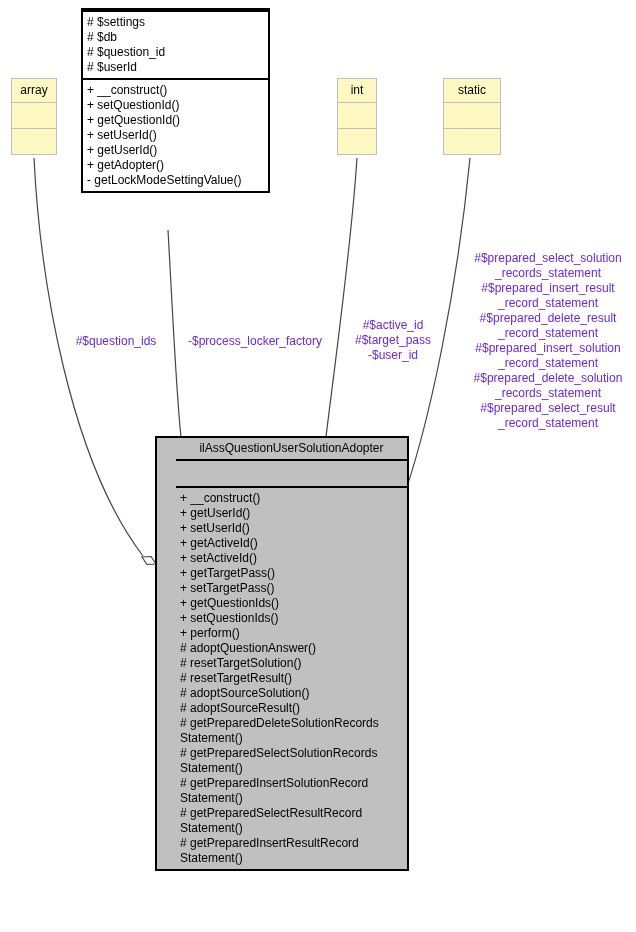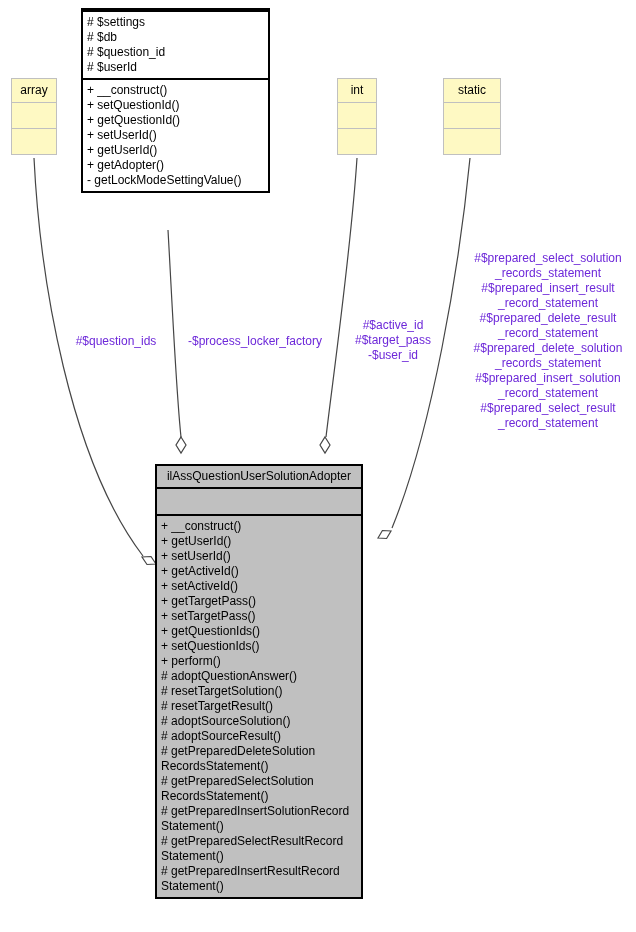--- a/index.html
+++ b/index.html
@@ -78,21 +78,21 @@
     <div class="m-line soft-break">+ ​_​_construct()</div>
         <div class="m-line soft-break">+ set​Question​Id()</div>
         <div class="m-line soft-break">+ get​Question​Id()</div>
         <div class="m-line soft-break">+ set​User​Id()</div>
         <div class="m-line soft-break">+ get​User​Id()</div>
         <div class="m-line soft-break">+ get​Adopter()</div>
         <div class="m-line soft-break">- get​Lock​Mode​Setting​Value()</div>
       </div>
   </div>
 
-  <div class="node cls focal" style="left:155px;top:464px;width:208px;">
+  <div class="node cls focal" style="left:155px;top:436px;width:254px;padding-left:19px;">
     <div class="cls-title">
       <span class="tw soft-break">il​Ass​Question​User​Solution​Adopter</span>
     </div>
     <div class="comp empty-attrs">
       
     </div>
     <div class="comp">
 
     <div class="m-line soft-break">+ ​_​_construct()</div>
         <div class="m-line soft-break">+ get​User​Id()</div>
@@ -126,18 +126,18 @@
   <div>#$active_id</div>
       <div>#$target_pass</div>
       <div>-$user_id</div>
     </div>
 
   <div class="edge-label" style="left:462px;top:251px;width:172px;">
 
   <div class="soft-break">#$prepared​_select​_solution​_records​_statement</div>
       <div class="soft-break">#$prepared​_insert​_result​_record​_statement</div>
       <div class="soft-break">#$prepared​_delete​_result​_record​_statement</div>
+      <div class="soft-break">#$prepared​_insert​_solution​_record​_statement</div>
       <div class="soft-break">#$prepared​_delete​_solution​_records​_statement</div>
-      <div class="soft-break">#$prepared​_insert​_solution​_record​_statement</div>
       <div class="soft-break">#$prepared​_select​_result​_record​_statement</div>
     </div>
 
 </div>
 
 </body></html>

